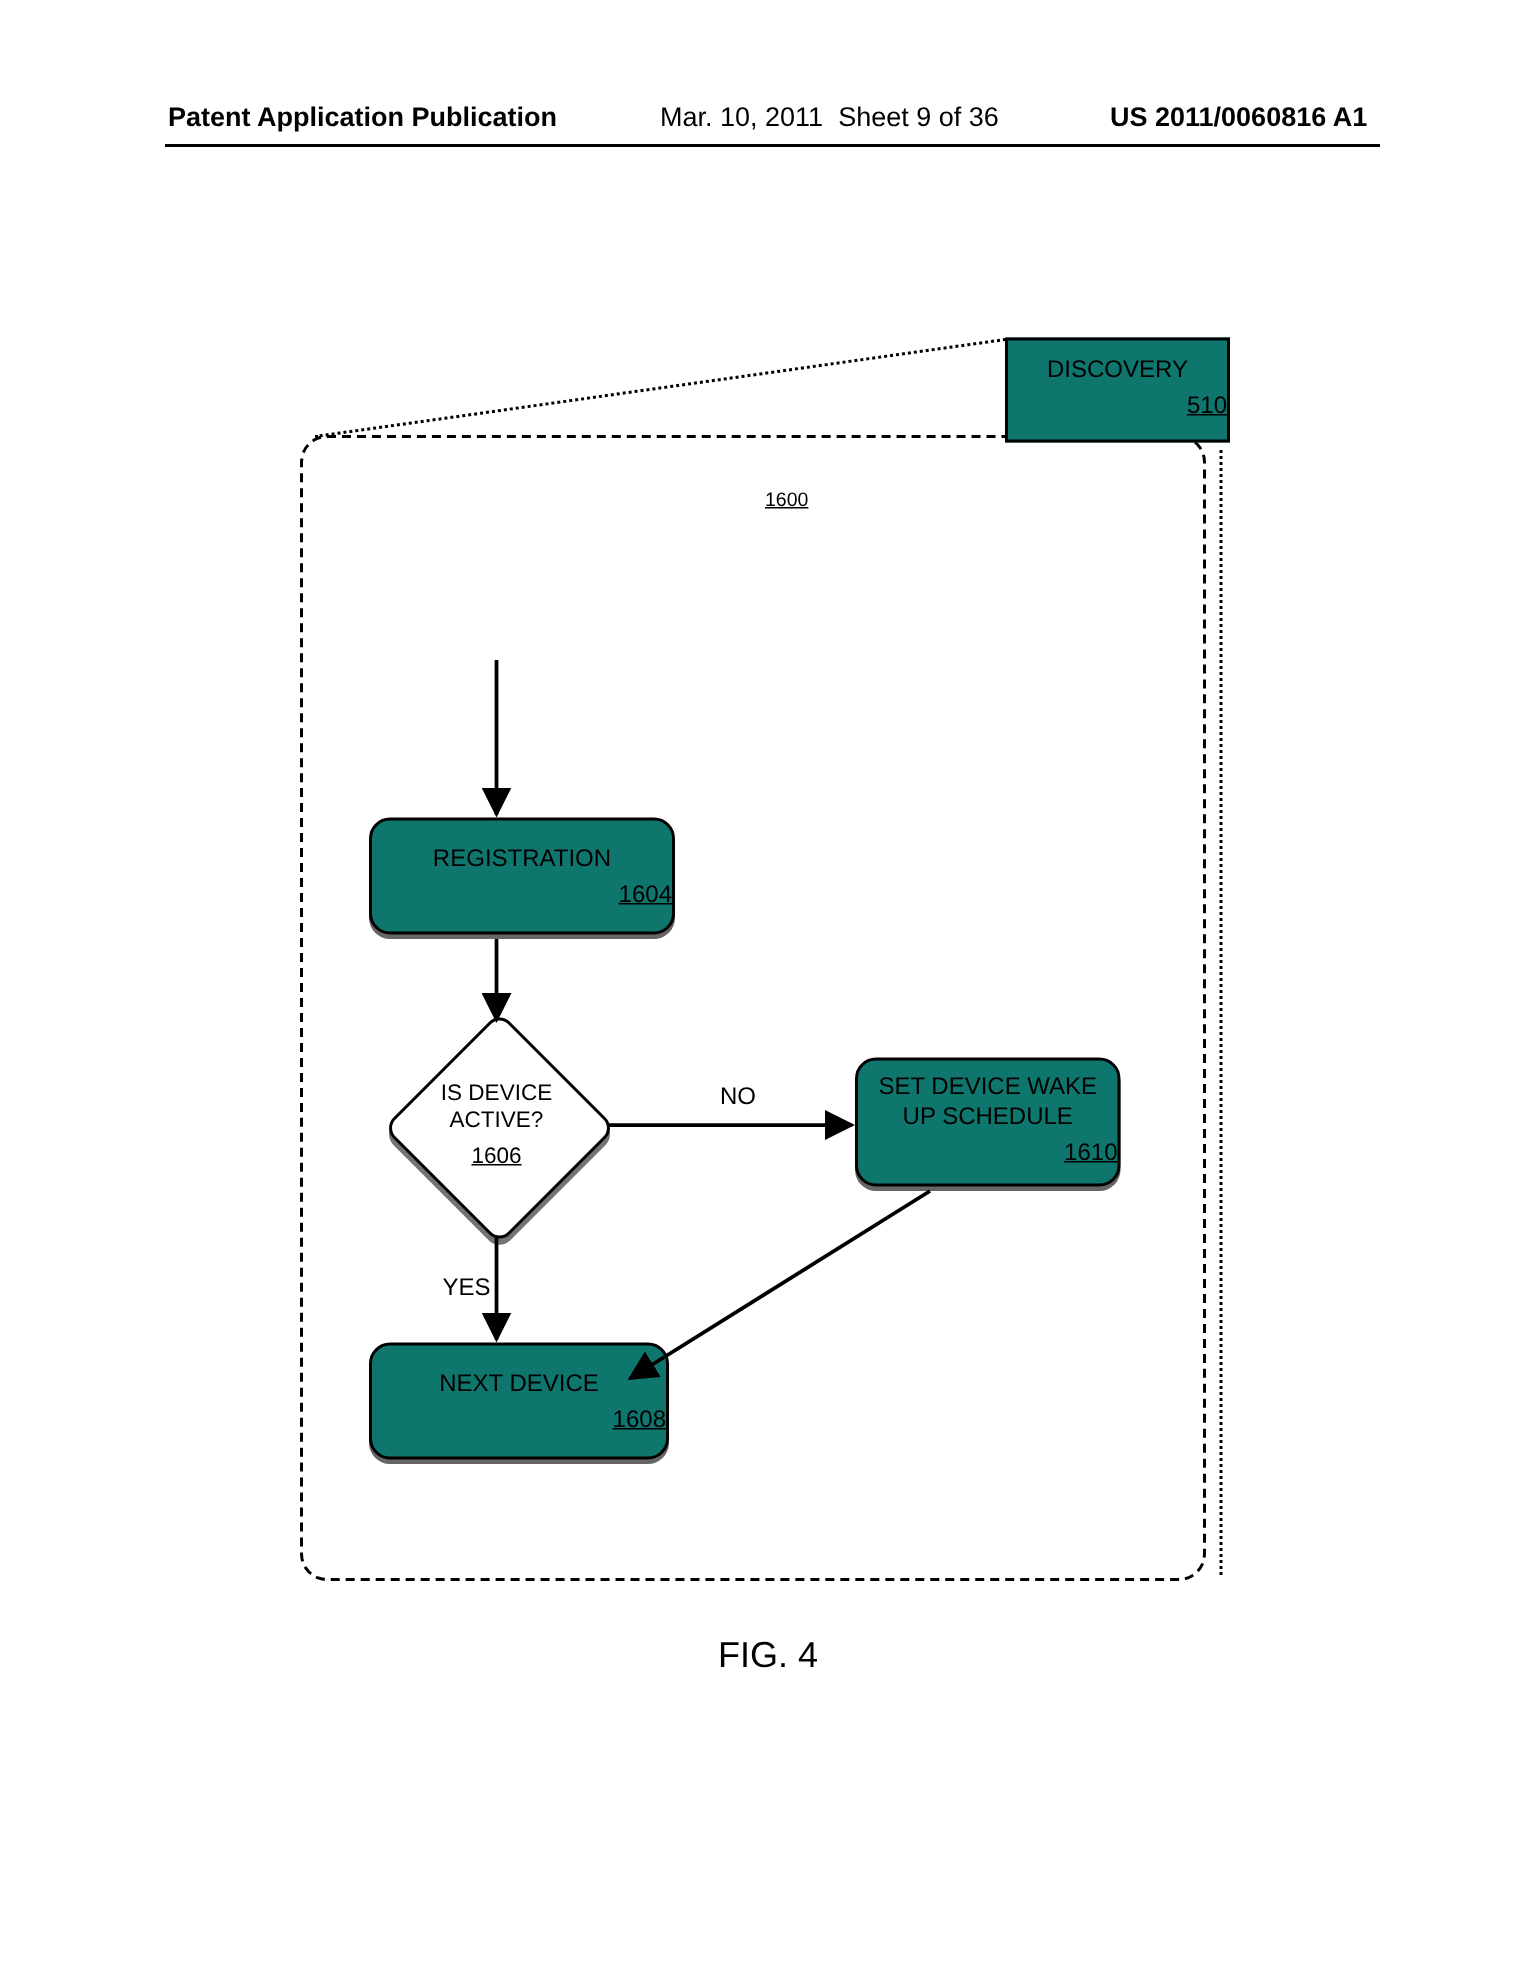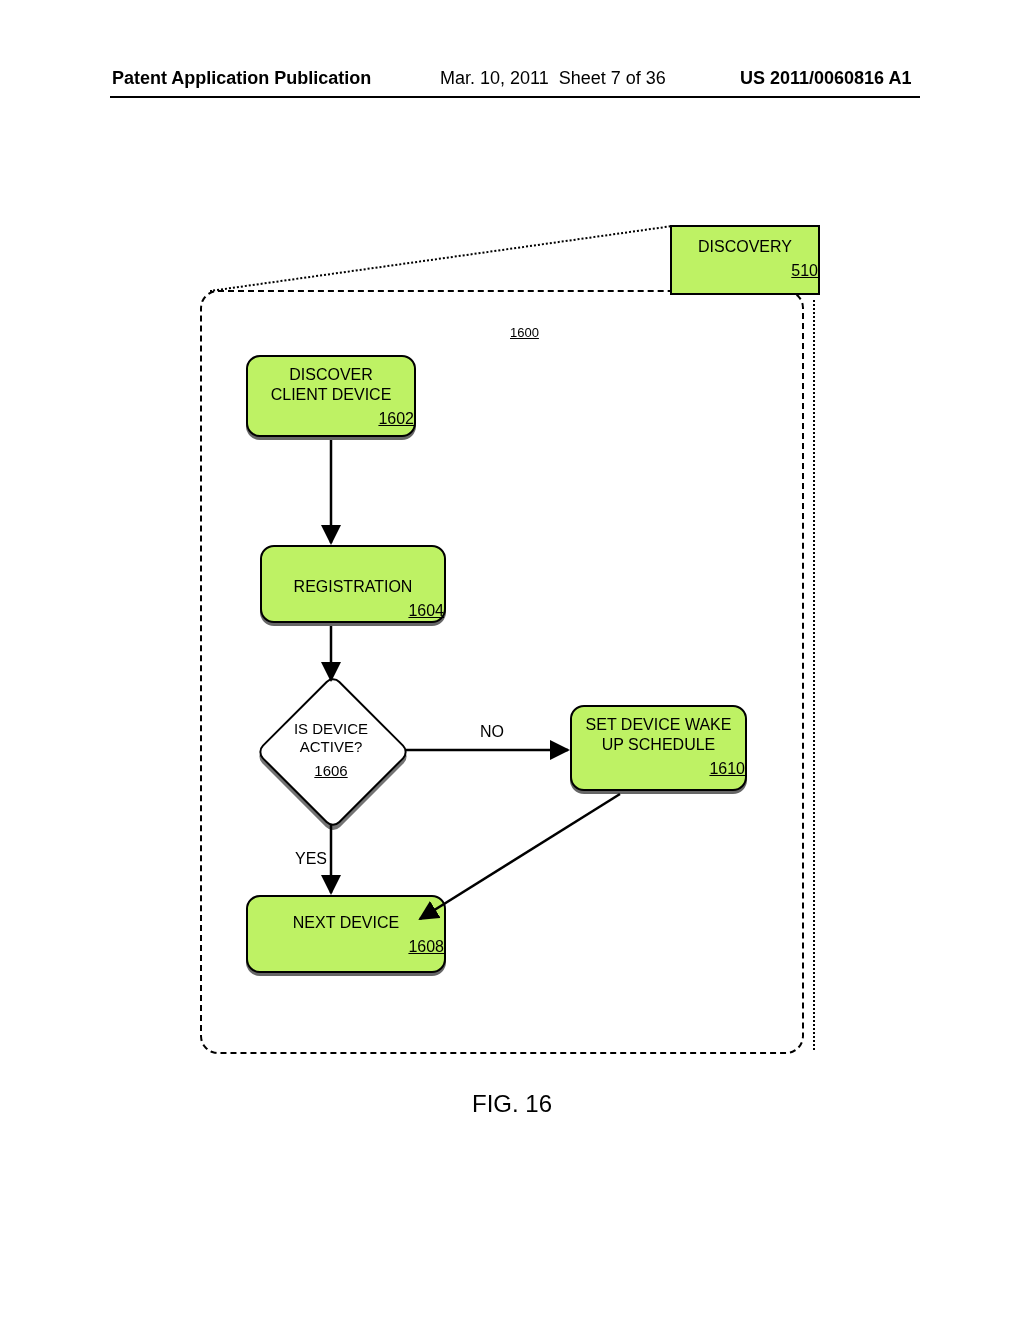--- a/index.html
+++ b/index.html
@@ -92,21 +92,21 @@
   .figref {
     position: absolute;
     font-size: 13px;
     text-decoration: underline;
   }
 
   .box {
     position: absolute;
     border: 2.5px solid #000;
     border-radius: 14px;
-    background: #bef264;
+    background: #0f766e;
     text-align: center;
     font-size: 16px;
     line-height: 1.25;
     padding-top: 8px;
     box-sizing: border-box;
     box-shadow: 0 3px 0 0 rgba(0,0,0,0.6);
   }
   .box .ref {
     text-decoration: underline;
     display: block;
@@ -170,47 +170,42 @@
   }
 </style>
 </head>
 <body>
 
 <div class="page">
 
   <div class="header">
     <div class="hdr-left">Patent Application Publication</div>
     <div class="hdr-mid">
-      <span>Mar. 10, 2011</span>&nbsp;&nbsp;<span>Sheet 7 of 36</span>
+      <span>Mar. 10, 2011</span>&nbsp;&nbsp;<span>Sheet 9 of 36</span>
     </div>
     <div class="hdr-right">US 2011/0060816 A1</div>
     <div class="header-line"></div>
   </div>
 
   <div class="diagram">
 
     <div class="dashed-frame"></div>
 
     <div class="dotted-top" style="left:10px; top:65px; width:465px; transform:rotate(-8deg);"></div>
     <div class="dotted-right" style="left:613px; top:75px; height:750px;"></div>
 
     <div class="box discovery-box" style="left:470px; top:0px; width:150px; height:70px; padding-top:10px;">
       <span>DISCOVERY</span>
       <span class="ref">510</span>
     </div>
 
     <div class="figref" style="left:310px; top:100px;">1600</div>
 
-    <div class="box" style="left:46px; top:130px; width:170px; height:82px;">
-      <span>DISCOVER</span><br>
-      <span>CLIENT DEVICE</span>
-      <span class="ref">1602</span>
-    </div>
-
-    <div class="box" style="left:60px; top:320px; width:186px; height:78px; padding-top:30px;">
+
+    <div class="box" style="left:46px; top:320px; width:204px; height:78px; padding-top:16px;">
       <span>REGISTRATION</span>
       <span class="ref">1604</span>
     </div>
 
     <div class="diamond-wrap" style="left:56px; top:450px;">
       <div class="diamond-shape"></div>
       <div class="diamond-text">
         <span>IS DEVICE</span>
         <span>ACTIVE?</span>
         <span class="ref">1606</span>
@@ -245,14 +240,14 @@
 
       <line x1="206" y1="525" x2="368" y2="525" stroke="#000" stroke-width="2.5" marker-end="url(#arrow)"></line>
 
       <line x1="131" y1="600" x2="131" y2="668" stroke="#000" stroke-width="2.5" marker-end="url(#arrow)"></line>
 
       <line x1="420" y1="569" x2="220" y2="694" stroke="#000" stroke-width="2.5" marker-end="url(#arrow)"></line>
     </svg>
 
   </div>
 
-  <div class="fig-caption">FIG. 16</div>
+  <div class="fig-caption">FIG. 4</div>
 </div>
 
 </body></html>

